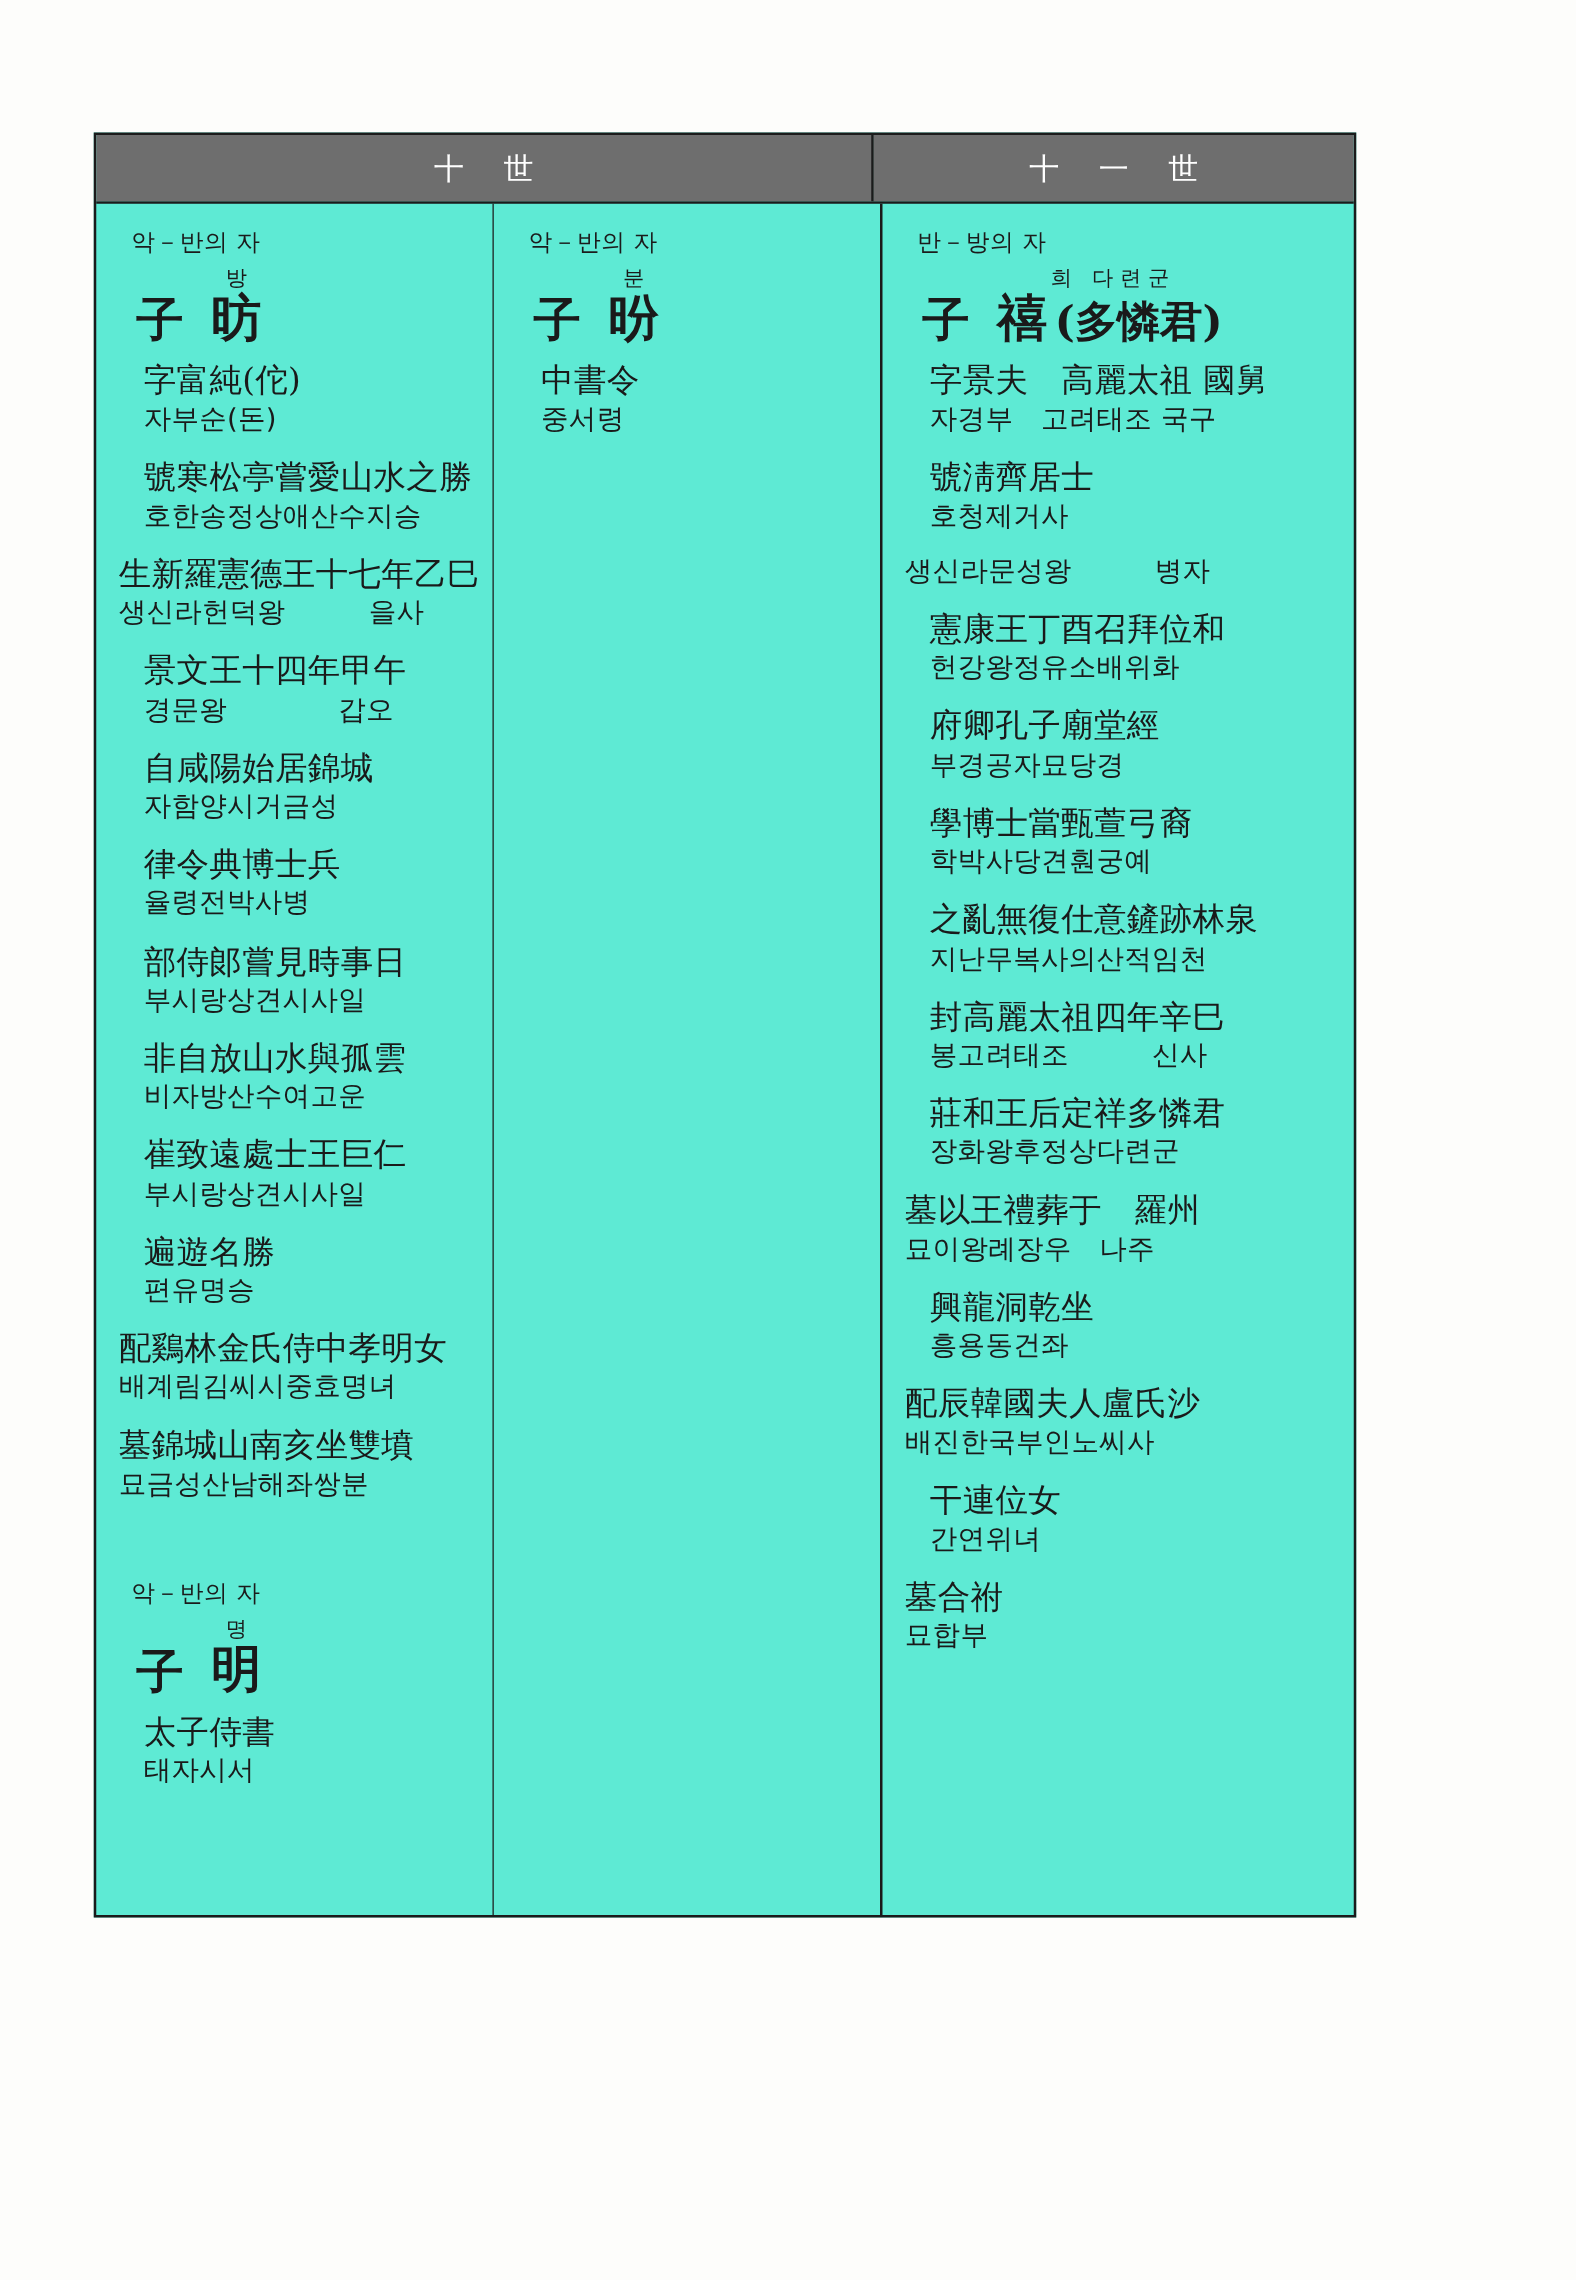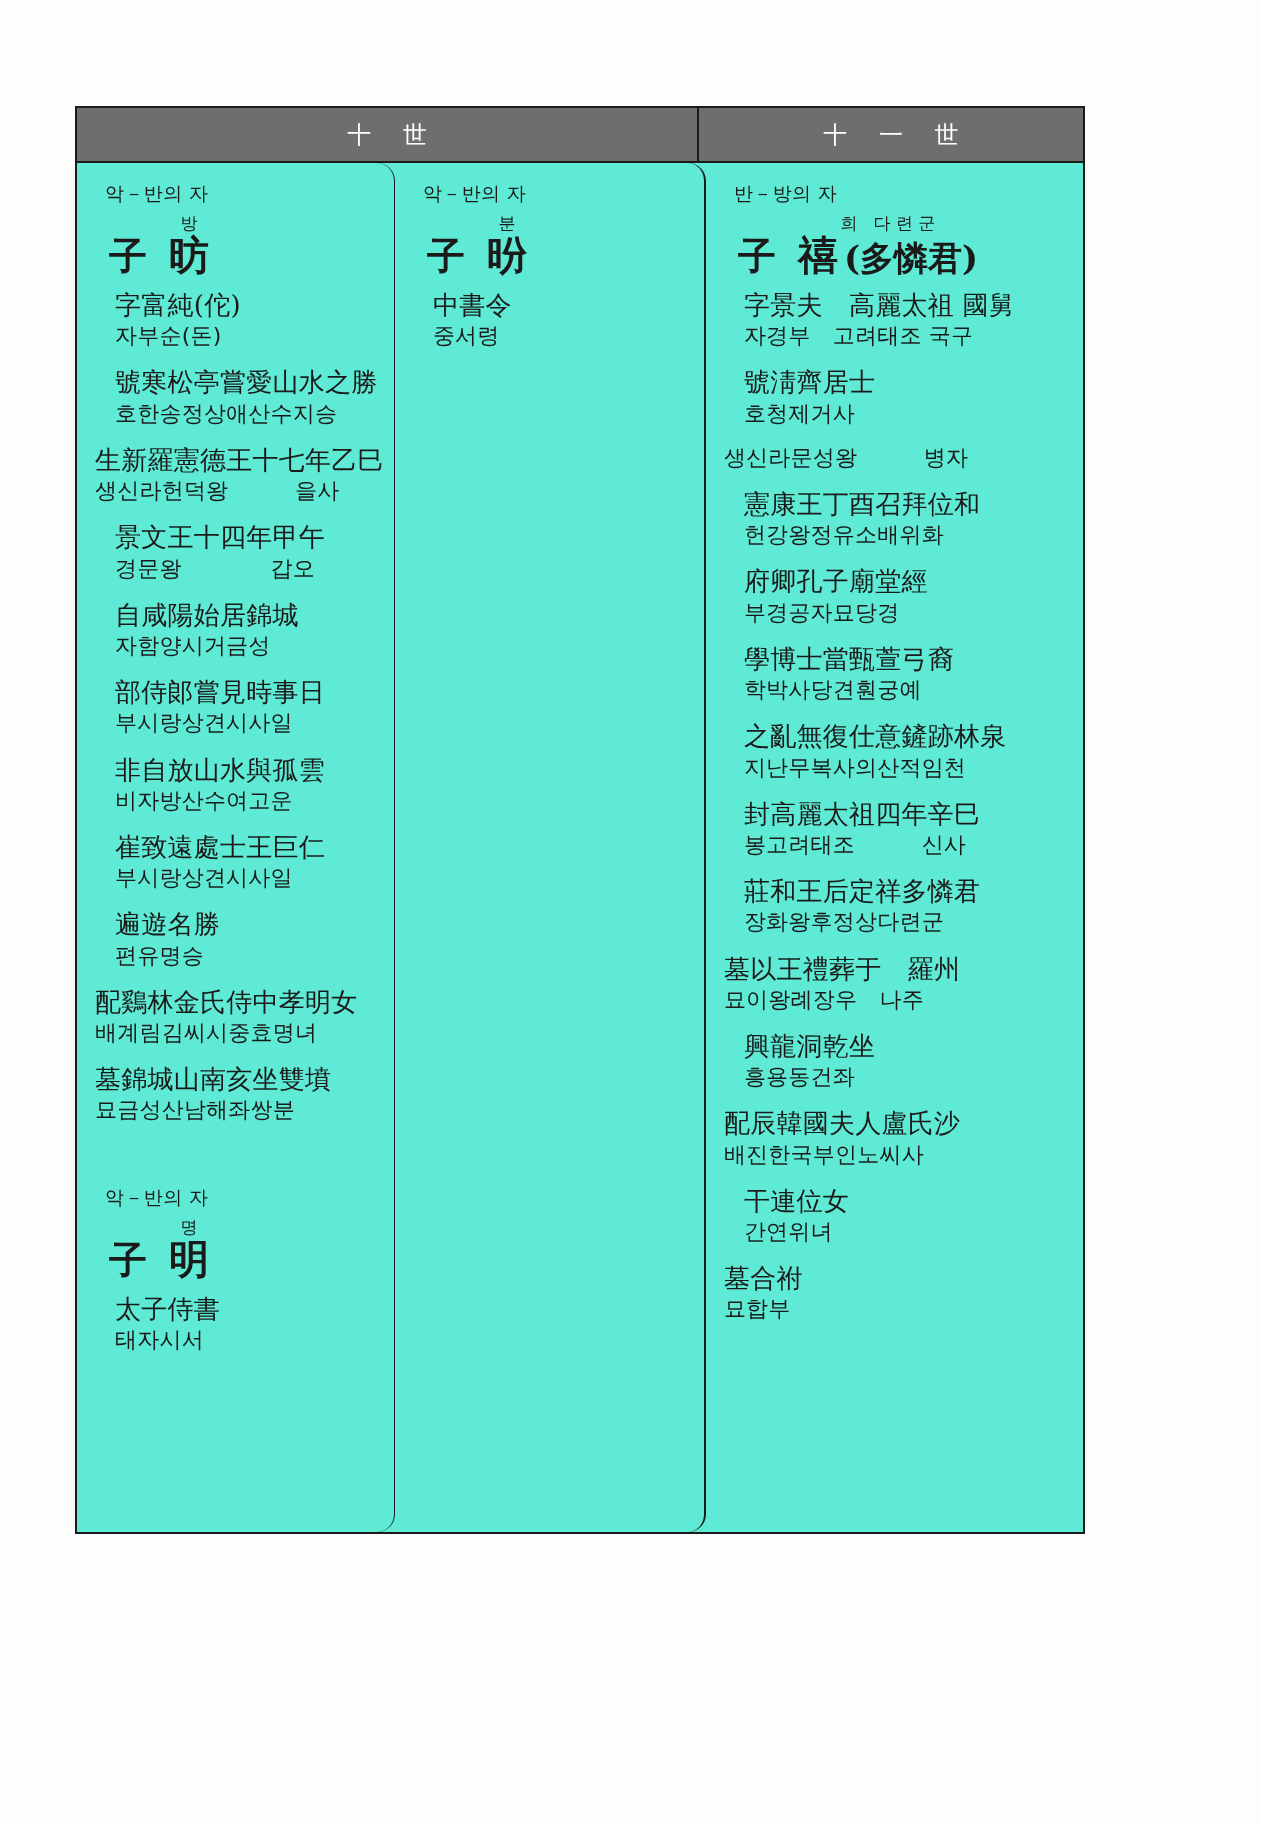--- a/index.html
+++ b/index.html
@@ -69,21 +69,20 @@
   
   .body-row {
     display: flex;
     flex: 1 1 auto;
     box-sizing: border-box;
   }
   .col {
     box-sizing: border-box;
     padding: 14px 10px 10px 10px;
     position: relative;
-    border-radius: 18px;
   }
   .col-a { flex: 0 0 311px; border-right: 1px solid #1b1b1b; }
   .col-b { flex: 0 0 311px; border-right: 2px solid #1b1b1b; }
   .col-c { flex: 1 1 auto; }
 
   
   .relation {
     font-size: 19px;
     margin: 4px 0 2px 18px;
     color: #1b1b1b;
@@ -188,20 +187,24 @@
             <div class="hanja">生新羅憲德王十七年乙巳</div>
             <div class="hangul">생신라헌덕왕　　　을사</div>
           </div>
           <div class="entry indent-1">
             <div class="hanja">景文王十四年甲午</div>
             <div class="hangul">경문왕　　　　갑오</div>
           </div>
           <div class="entry indent-1">
             <div class="hanja">自咸陽始居錦城</div>
             <div class="hangul">자함양시거금성</div>
+          </div>
+          <div class="entry indent-1">
+            <div class="hanja">律令典博士兵</div>
+            <div class="hangul">율령전박사병</div>
           </div>
           <div class="entry indent-1">
             <div class="hanja">部侍郞嘗見時事日</div>
             <div class="hangul">부시랑상견시사일</div>
           </div>
           <div class="entry indent-1">
             <div class="hanja">非自放山水與孤雲</div>
             <div class="hangul">비자방산수여고운</div>
           </div>
           <div class="entry indent-1">

